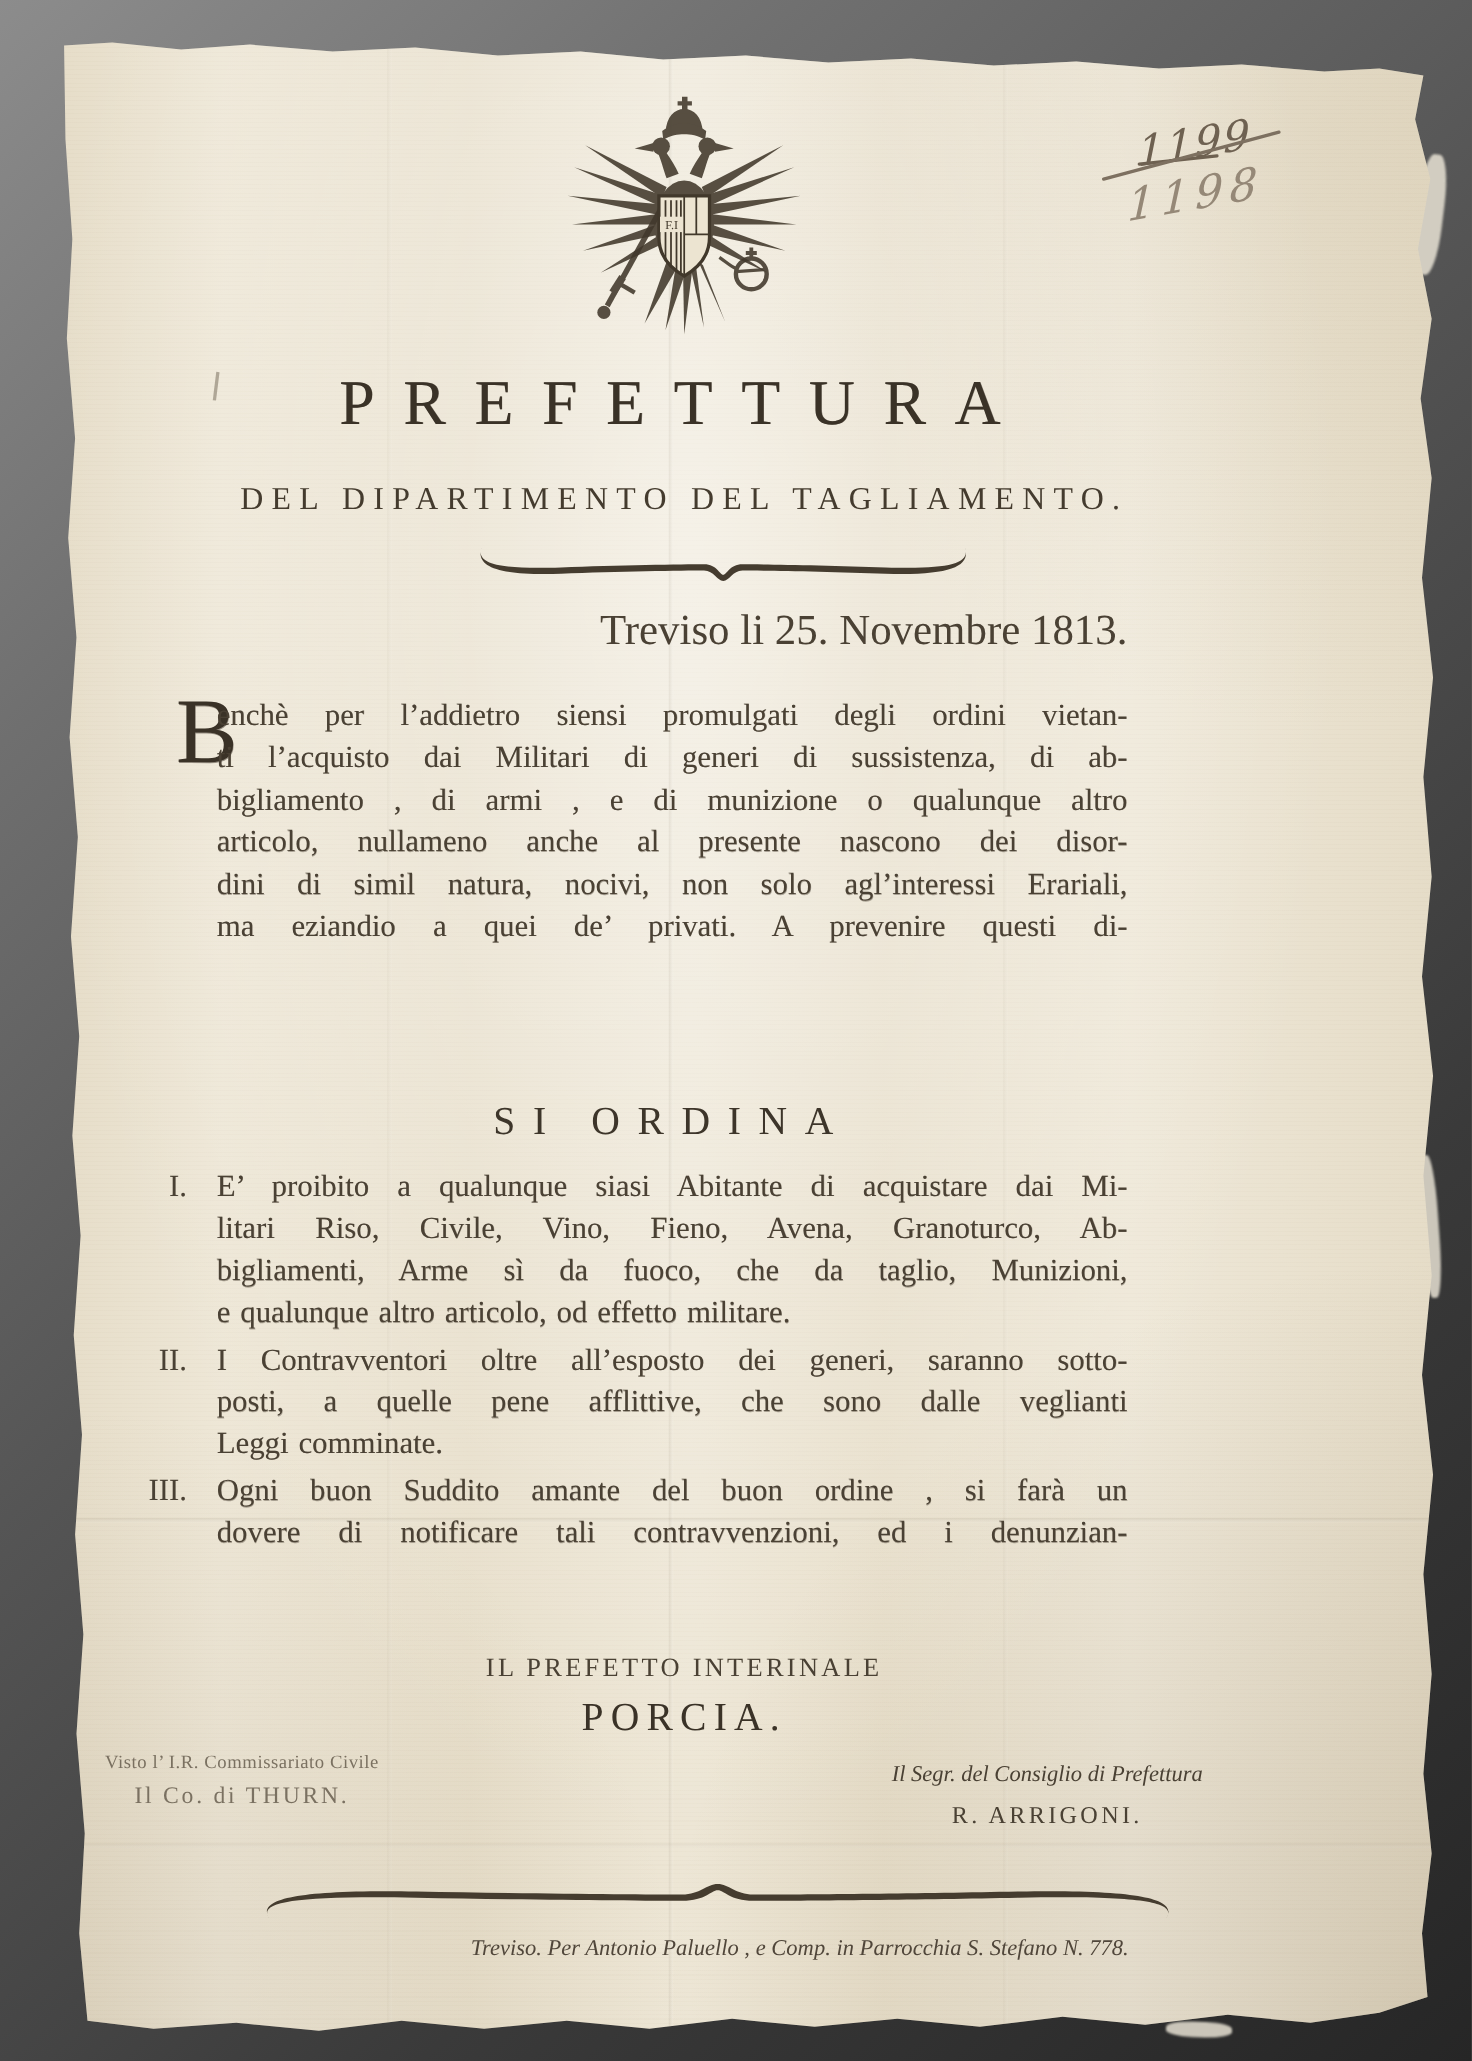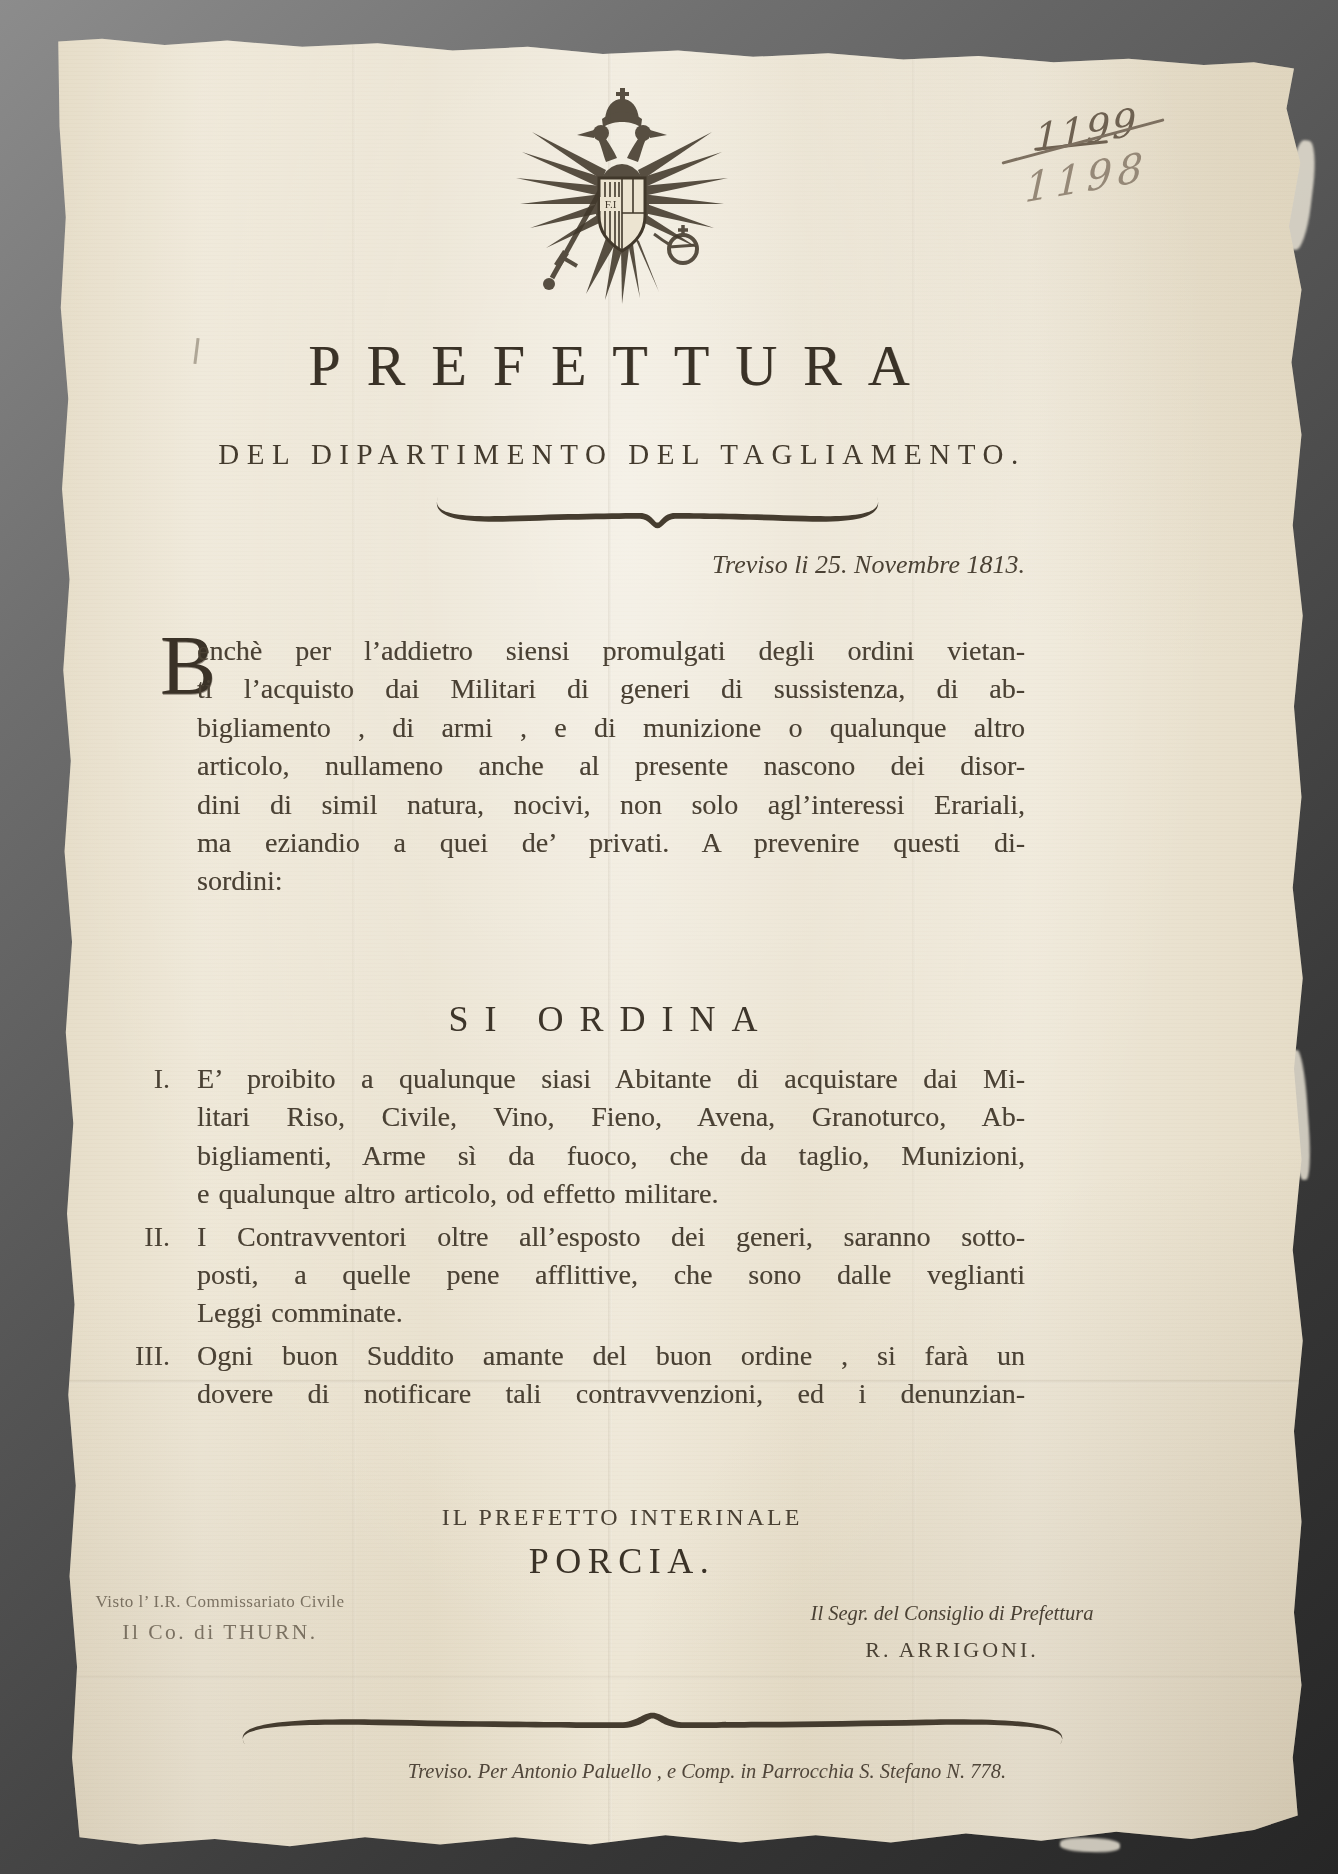--- a/index.html
+++ b/index.html
@@ -34,21 +34,21 @@
   .crease-v{position:absolute;top:0;height:100%;width:4px;background:linear-gradient(90deg,rgba(110,95,70,.10),rgba(255,255,255,.16));}
   .crease-h{position:absolute;left:0;width:100%;height:4px;background:linear-gradient(180deg,rgba(110,95,70,.12),rgba(255,255,255,.14));}
   
   .center-band{position:absolute;left:0;width:1140px;text-align:center;}
   .crest{position:absolute;left:450px;top:50px;width:240px;height:230px;}
   .doc-title{top:296px;font-size:58px;letter-spacing:26px;color:#3a3227;font-weight:normal;
              text-shadow:.4px .4px .5px rgba(55,46,36,.5);}
   .doc-subtitle{top:402px;font-size:29px;letter-spacing:7.5px;color:#443b2e;}
   .flourish-top{position:absolute;left:378px;top:455px;width:455px;height:42px;}
   .dateline{position:absolute;left:145px;top:514px;width:828px;text-align:right;
-            font-style:italic;font-size:26px;color:#4a4134;}
+            font-size:39px;color:#4a4134;}
   .preamble{position:absolute;left:145px;top:596px;width:828px;font-size:28px;}
   .jline{height:38.4px;line-height:38.4px;text-align:justify;text-align-last:justify;
          word-spacing:2px;text-shadow:.3px .3px .4px rgba(70,60,48,.4);}
   .jline.last{text-align-last:left;}
   .dropcap{position:absolute;left:108px;top:588px;font-size:84px;line-height:84px;
            color:#3a3227;text-shadow:.5px .5px .6px rgba(55,46,36,.5);}
   .order-heading{position:absolute;left:145px;top:962px;width:828px;text-align:center;
                  font-size:36px;letter-spacing:16px;color:#3d352a;}
   .articles{position:absolute;left:46px;top:1024px;width:927px;}
   .article{display:flex;align-items:flex-start;margin-bottom:4px;}
@@ -58,21 +58,21 @@
   .sig-role{top:1468px;font-size:24px;letter-spacing:3px;color:#4a4134;}
   .sig-name{top:1504px;font-size:36px;letter-spacing:6.5px;color:#3a3227;}
   .visto{position:absolute;left:8px;top:1556px;width:320px;text-align:center;
          color:#5d5344;opacity:.78;}
   .visto-1{font-size:17px;letter-spacing:.5px;}
   .visto-2{font-size:21.5px;letter-spacing:2.5px;margin-top:8px;}
   .segr{position:absolute;left:700px;top:1566px;width:400px;text-align:center;color:#4a4134;}
   .segr-1{font-style:italic;font-size:20.5px;}
   .segr-2{font-size:22px;letter-spacing:3px;margin-top:12px;}
   .flourish-bottom{position:absolute;left:178px;top:1672px;width:845px;height:42px;}
-  .imprint{position:absolute;left:330px;top:1724px;width:650px;text-align:center;
+  .imprint{position:absolute;left:350px;top:1724px;width:650px;text-align:center;
            font-style:italic;font-size:20.5px;color:#50463a;}
   
   .pencil{position:absolute;font-style:italic;font-family:"DejaVu Serif",serif;}
   .num-crossed{left:982px;top:72px;font-size:38px;color:#6e6151;letter-spacing:2px;
                transform:rotate(-9deg) skewX(-10deg);}
   .num-under{left:972px;top:118px;font-size:40px;color:#958877;letter-spacing:6px;
              transform:rotate(-10deg) skewX(-12deg);}
   .strike-mark{position:absolute;left:947px;top:104px;width:168px;height:3px;
                background:#7d7060;transform:rotate(-15deg);border-radius:2px;}
   .underline-mark{position:absolute;left:982px;top:108px;width:74px;height:2.5px;
@@ -164,21 +164,20 @@
   <div class="dateline">Treviso li 25. Novembre 1813.</div>
 
   <div class="dropcap">B</div>
   <div class="preamble">
     <div class="jline">enchè per l’addietro siensi promulgati degli ordini vietan-</div>
     <div class="jline">ti l’acquisto dai Militari di generi di sussistenza, di ab-</div>
     <div class="jline">bigliamento , di armi , e di munizione o qualunque altro</div>
     <div class="jline">articolo, nullameno anche al presente nascono dei disor-</div>
     <div class="jline">dini di simil natura, nocivi, non solo agl’interessi Erariali,</div>
     <div class="jline">ma eziandio a quei de’ privati. A prevenire questi di-</div>
-    <div class="jline last">sordini:</div>
   </div>
 
   <div class="order-heading">SI ORDINA</div>
 
   <div class="articles">
     <div class="article">
       <div class="art-num">I.</div>
       <div class="art-body">
         <div class="jline">E’ proibito a qualunque siasi Abitante di acquistare dai Mi-</div>
         <div class="jline">litari Riso, Civile, Vino, Fieno, Avena, Granoturco, Ab-</div>

